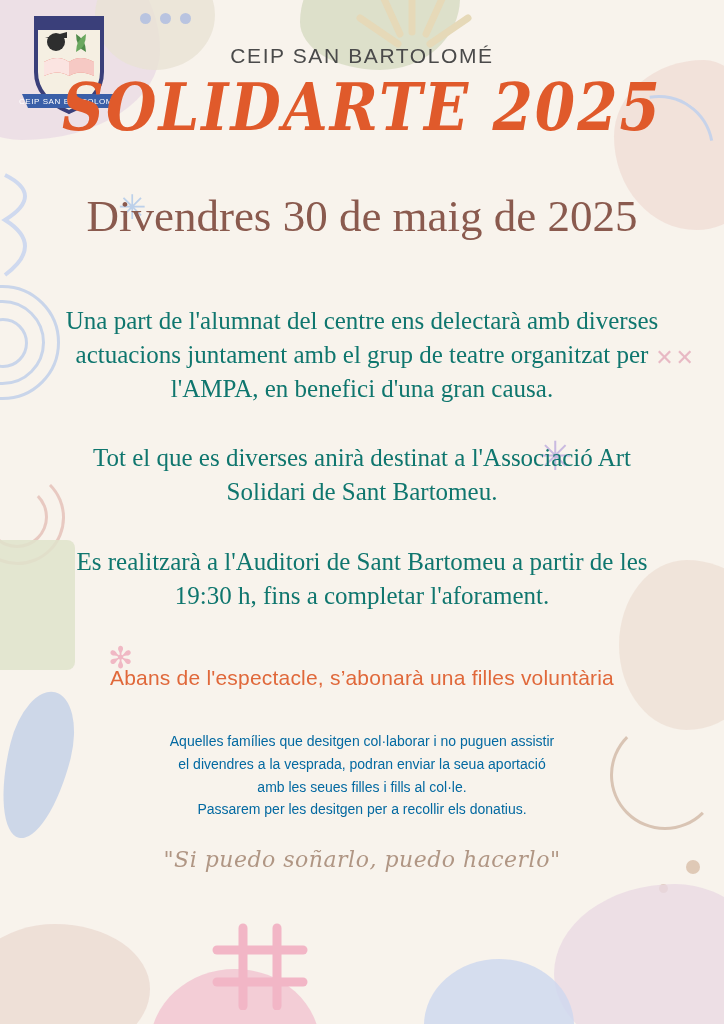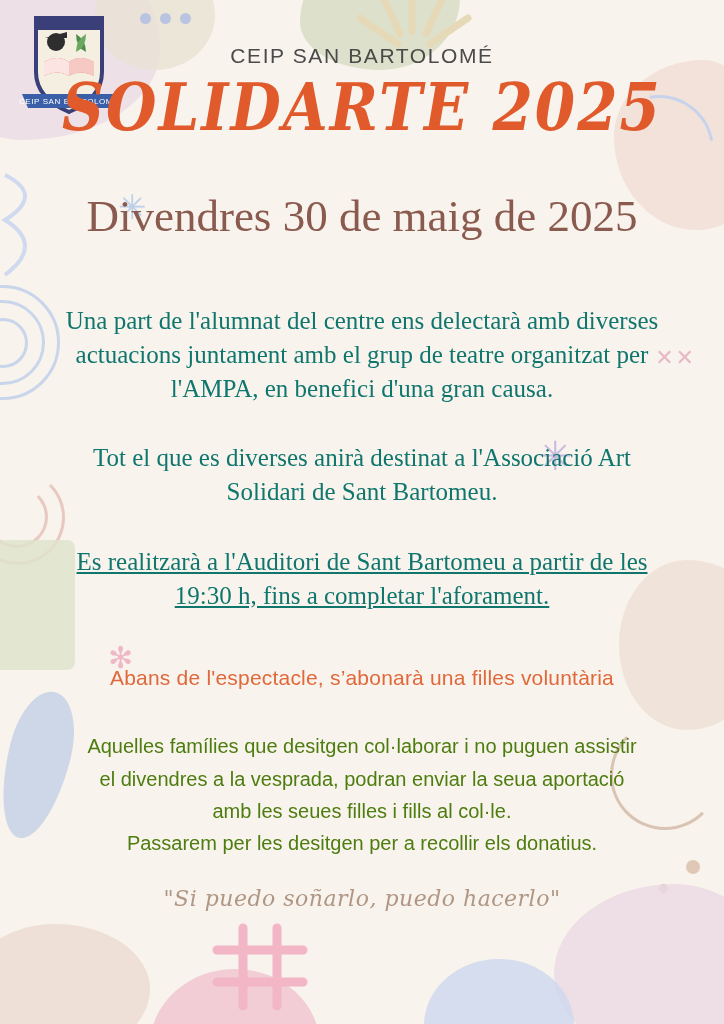--- a/index.html
+++ b/index.html
@@ -175,33 +175,33 @@
   .para {
     font-family: "Liberation Serif", serif;
     color: #0f766e;
     font-size: 25px;
     line-height: 1.35;
     margin: 0;
     padding: 0 22px;
   }
   .p1 { margin-top: 62px; }
   .p2 { margin-top: 36px; padding: 0 30px; }
-  .p3 { margin-top: 36px; padding: 0 30px; text-decoration: underline; }
+  .p3 { margin-top: 36px; padding: 0 30px; }
   .highlight {
     margin-top: 54px;
     font-family: "Liberation Sans", sans-serif;
     color: #e0683a;
     font-size: 21px;
     letter-spacing: .2px;
   }
   .small-block {
     margin-top: 40px;
     font-family: "Liberation Sans", sans-serif;
-    color: #4d7c0f;
-    font-size: 20px;
+    color: #0369a1;
+    font-size: 14px;
     line-height: 1.62;
     padding: 0 28px;
   }
   .quote {
     margin-top: 26px;
     font-family: "DejaVu Serif", serif;
     font-style: italic;
     color: #b09684;
     font-size: 22px;
     letter-spacing: .5px;

